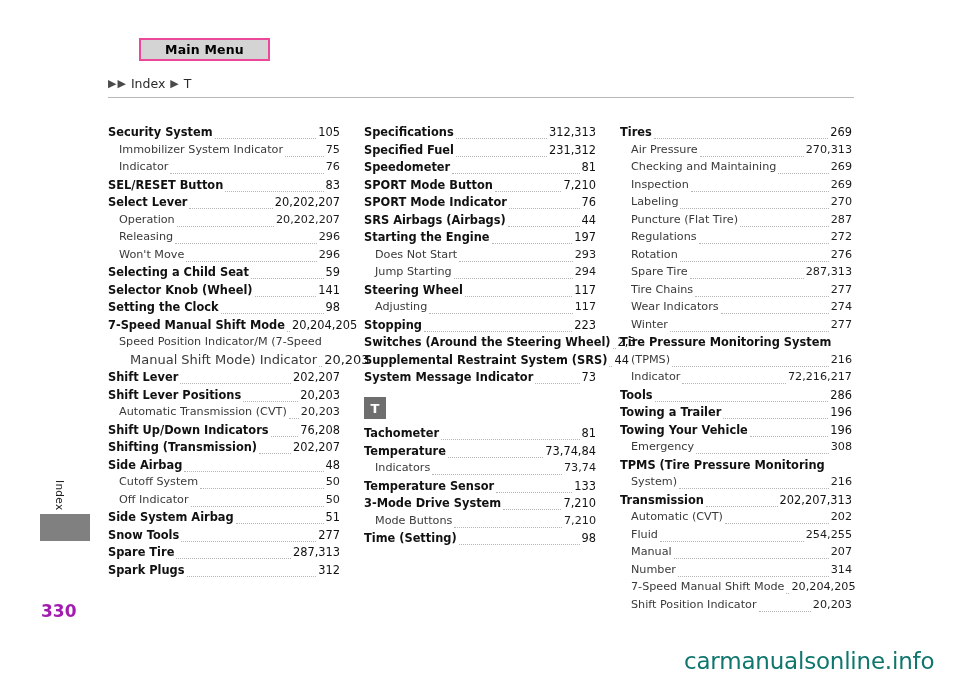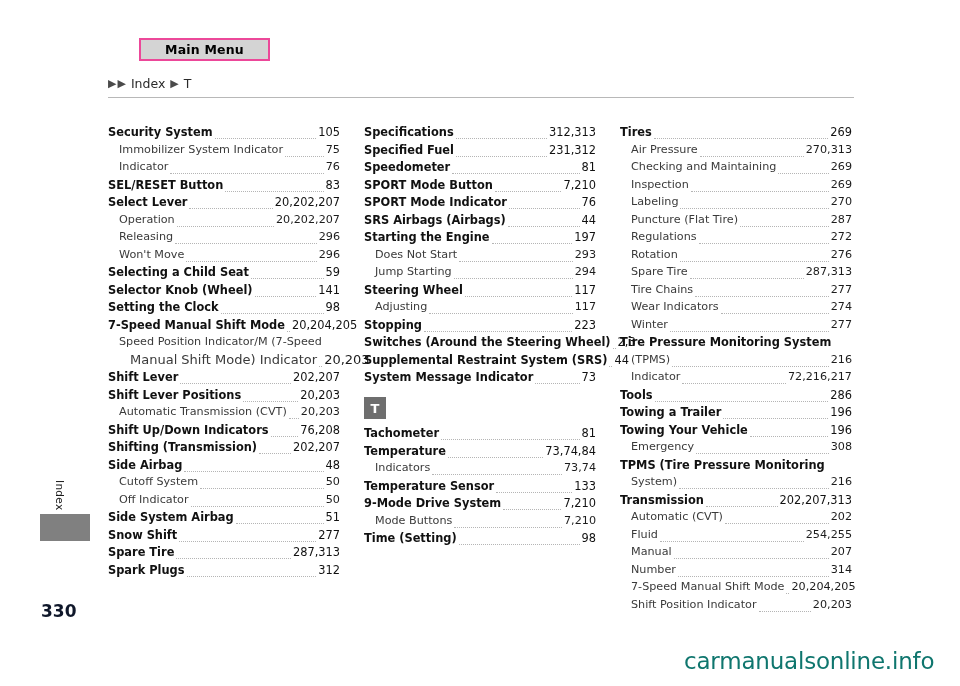--- a/index.html
+++ b/index.html
@@ -68,21 +68,21 @@
     writing-mode: vertical-rl;
     text-orientation: mixed;
     display: flex; align-items: flex-end; justify-content: center;
     letter-spacing: .3px;
   }
 
   
   #page-number {
     position: absolute;
     left: 41px; top: 601px;
-    font-size: 17px; font-weight: bold; color: #0f172a;
+    font-size: 17px; font-weight: bold; color: #a21caf;
   }
 
   
   #index-columns {
     position: absolute;
     left: 108px; top: 124px;
     width: 730px; height: 420px;
     display: flex;
     gap: 7px;
   }
@@ -275,21 +275,21 @@
         <span class="entry-label">Off Indicator</span>
         <span class="entry-leader"></span>
         <span class="entry-page">50</span>
       </div>
       <div class="entry level-0">
         <span class="entry-label">Side System Airbag</span>
         <span class="entry-leader"></span>
         <span class="entry-page">51</span>
       </div>
       <div class="entry level-0">
-        <span class="entry-label">Snow Shift</span>
+        <span class="entry-label">Snow Tools</span>
         <span class="entry-leader"></span>
         <span class="entry-page">277</span>
       </div>
       <div class="entry level-0">
         <span class="entry-label">Spare Tire</span>
         <span class="entry-leader"></span>
         <span class="entry-page">287,313</span>
       </div>
       <div class="entry level-0">
         <span class="entry-label">Spark Plugs</span>
@@ -388,21 +388,21 @@
         <span class="entry-label">Indicators</span>
         <span class="entry-leader"></span>
         <span class="entry-page">73,74</span>
       </div>
       <div class="entry level-0">
         <span class="entry-label">Temperature Sensor</span>
         <span class="entry-leader"></span>
         <span class="entry-page">133</span>
       </div>
       <div class="entry level-0">
-        <span class="entry-label">9-Mode Drive System</span>
+        <span class="entry-label">3-Mode Drive System</span>
         <span class="entry-leader"></span>
         <span class="entry-page">7,210</span>
       </div>
       <div class="entry level-1">
         <span class="entry-label">Mode Buttons</span>
         <span class="entry-leader"></span>
         <span class="entry-page">7,210</span>
       </div>
       <div class="entry level-0">
         <span class="entry-label">Time (Setting)</span>

